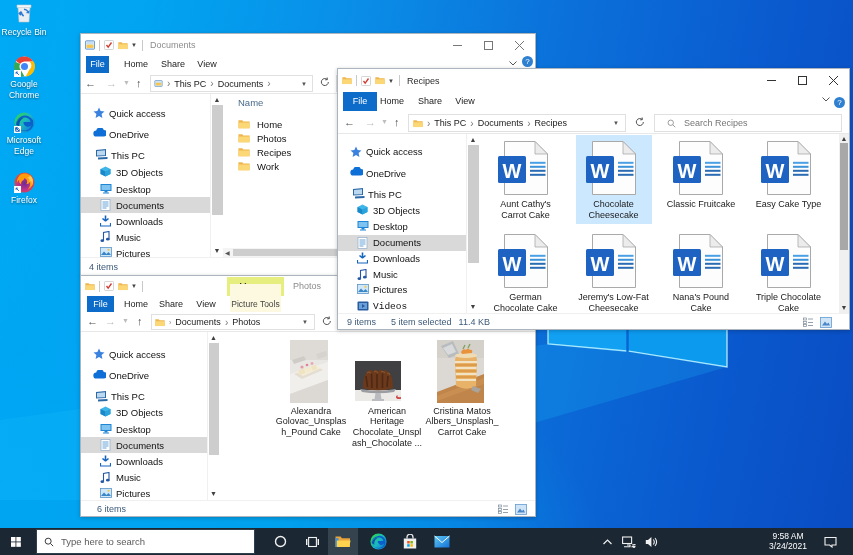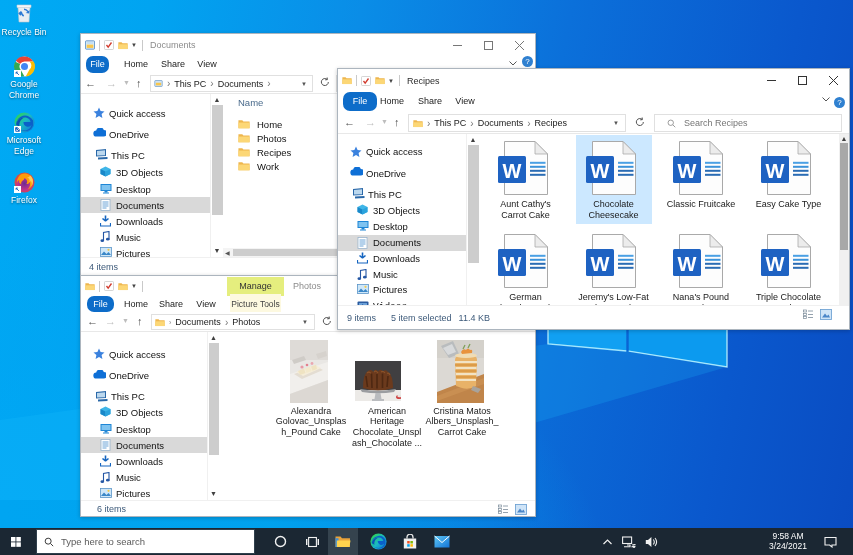--- a/index.html
+++ b/index.html
@@ -14,21 +14,21 @@
 
 .win { position:absolute; background:#fff; border:1px solid rgba(70,90,110,0.45); box-shadow:0 1px 4px rgba(0,0,0,0.22); }
 .titlebar { position:absolute; left:0; top:0; right:0; display:flex; align-items:center; background:#fff; }
 .qat { display:flex; align-items:center; }
 .sep { width:1px; height:11px; background:#c9c9c9; margin:0 4px; }
 .title { font-size:9px; margin-left:3px; }
 .winbtns { position:absolute; right:0; top:0; display:flex; }
 .winbtn { width:31px; display:flex; align-items:center; justify-content:center; color:#333; }
 .tabs { position:absolute; left:0; right:0; background:#fff; }
 .tab { position:absolute; bottom:0; font-size:9px; color:#1a1a1a; text-align:center; }
-.tab.file { background:#0d6cc9; color:#fff;border-radius:7px; }
+.tab.file { background:#0d6cc9; color:#fff; }
 .addr { position:absolute; left:0; right:0; background:#fff; border-bottom:1px solid #e8e8e8; }
 .aarr { position:absolute; color:#4d4d4d; font-size:11px; }
 .aarr.dim { color:#bdbdbd; }
 .abox { position:absolute; border:1px solid #e0e0e0; background:#fff; display:flex; align-items:center; font-size:9px; color:#1a1a1a; }
 .crumbchev { color:#777; font-size:10px; padding:0 4px; font-family:"Liberation Sans",sans-serif; }
 .sbox { position:absolute; border:1px solid #e0e0e0; background:#fff; display:flex; align-items:center; font-size:9px; color:#757575; }
 .main { position:absolute; left:0; right:0; }
 .navpane { position:absolute; left:0; top:0; bottom:0; background:#fff; overflow:hidden; }
 .navitem { position:absolute; display:flex; align-items:center; font-size:9.5px; color:#111; white-space:nowrap; height:16px; left:0; right:0; }
 .navitem.sel { background:#d9d9d9; }
@@ -332,21 +332,21 @@
             <path d="M0 0 L9 9 M9 0 L0 9" stroke="#777" stroke-width="1"></path>
           </svg>
         </div>
     </div>
   </div>
   <div class="tabs" style="top:20px; height:16px;">
     <div class="tab file" style="left:6px; width:27px; padding:3px 0 3px;">File</div>
     <div class="tab" style="left:40px; width:30px; padding:3px 0 3px;">Home</div>
     <div class="tab" style="left:75px; width:30px; padding:3px 0 3px;">Share</div>
     <div class="tab" style="left:111px; width:28px; padding:3px 0 3px;">View</div>
-    <div class="tab" style="left:149px; width:51px; padding:5px 0 3px; background:#fdf9e0; color:#444; font-size:8.5px;">Picture Tools</div>
+    <div class="tab" style="left:149px; width:51px; padding:15px 0 3px; background:#fdf9e0; color:#444; font-size:8.5px;">Picture Tools</div>
   </div>
   <div class="addr" style="top:36px; height:20px;">
     <div class="aarr" style="left:6px; top:3px;">←</div>
     <div class="aarr dim" style="left:24px; top:3px;">→</div>
     <div class="aarr dim" style="left:41px; top:5px; font-size:7px;">▼</div>
     <div class="aarr" style="left:56px; top:3px;">↑</div>
     <div class="abox" style="left:70px; top:2px; width:164px; height:16px;">
       <svg width="10" height="9" viewBox="0 0 14 11" style="margin-left:3px;">
           <path d="M0.5 1 L5 1 L6.3 2.5 L13.5 2.5 L13.5 10.5 L0.5 10.5 Z" fill="#eeb64e"></path>
           <path d="M0.5 3.8 L13.5 3.8 L13.5 10.5 L0.5 10.5 Z" fill="#fcd776"></path>
@@ -741,21 +741,21 @@
           </div>
           <div class="lbl">Triple Chocolate<br>Cake</div>
         </div>
     </div>
     <div class="vsb" style="right:0; width:10px; background:#f0f0f0;">
       <div class="sbarr" style="top:0;">▲</div>
       <div class="vthumb" style="left:1px; width:8px; top:9px; height:107px; background:#a8a8a8;"></div>
       <div class="sbarr" style="bottom:0;">▼</div>
     </div>
   </div>
-  <div class="statusbar" style="height:24px; border-top:1px solid #f0f0f0;">
+  <div class="statusbar" style="height:16px; border-top:1px solid #f0f0f0;">
     <span style="margin-left:9px;">9 items</span>
     <span style="margin-left:15px;">5 item selected</span>
     <span style="margin-left:7px;">11.4 KB</span>
     <div class="viewicons" style="right:17px; top:3px;">
       <svg width="10" height="10" viewBox="0 0 10 10">
           <rect x="0.5" y="1" width="3" height="2" fill="none" stroke="#7a8a99" stroke-width="0.7"></rect>
           <rect x="0.5" y="4.5" width="3" height="2" fill="none" stroke="#7a8a99" stroke-width="0.7"></rect>
           <rect x="0.5" y="7.5" width="3" height="2" fill="none" stroke="#7a8a99" stroke-width="0.7"></rect>
           <line x1="5" y1="2" x2="10" y2="2" stroke="#7a8a99" stroke-width="0.8"></line>
           <line x1="5" y1="5.5" x2="10" y2="5.5" stroke="#7a8a99" stroke-width="0.8"></line>

